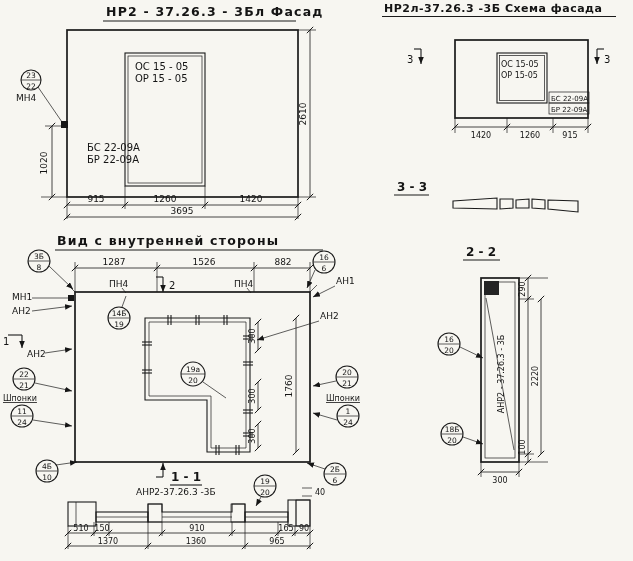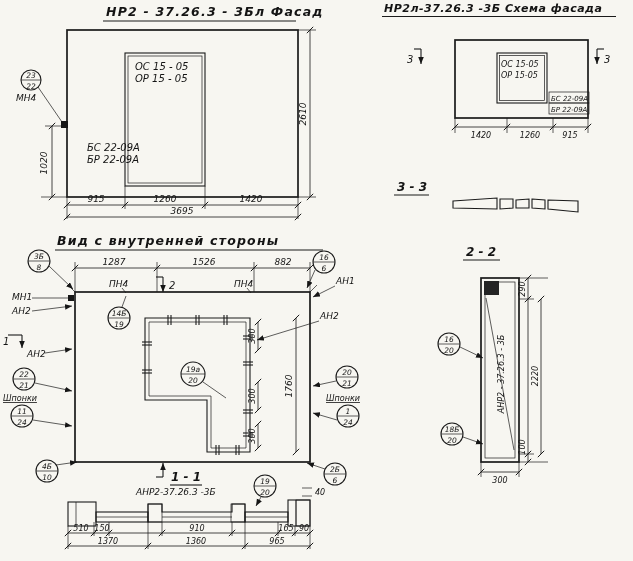--- a/index.html
+++ b/index.html
@@ -1,17 +1,17 @@
 <!DOCTYPE html>
 <html><head>
 <meta charset="utf-8">
 <style>
   html,body{margin:0;padding:0;background:#e9e8e4;}
   .sheet{position:relative;width:633px;height:561px;background:#f7f6f1;overflow:hidden;
-         font-family:"DejaVu Sans",sans-serif;font-style:italic;}
+         font-family:"DejaVu Sans",sans-serif;}
   svg{position:absolute;left:0;top:0;}
   .ln{fill:none;stroke:#1a1a1a;stroke-width:1.1;}
   .thick{stroke-width:1.7;}
   .thin{stroke-width:0.7;}
   .dim{stroke-width:0.8;}
   text{fill:#141414;font-family:"DejaVu Sans",sans-serif;}
   .t7{font-size:7px;} .t8{font-size:8px;} .t9{font-size:9px;} .t10{font-size:10px;}
   .t11{font-size:11px;font-weight:bold;letter-spacing:0.5px;}
   .t12{font-size:12px;font-weight:bold;}
   .title{font-size:12.5px;font-weight:bold;letter-spacing:1.2px;}

